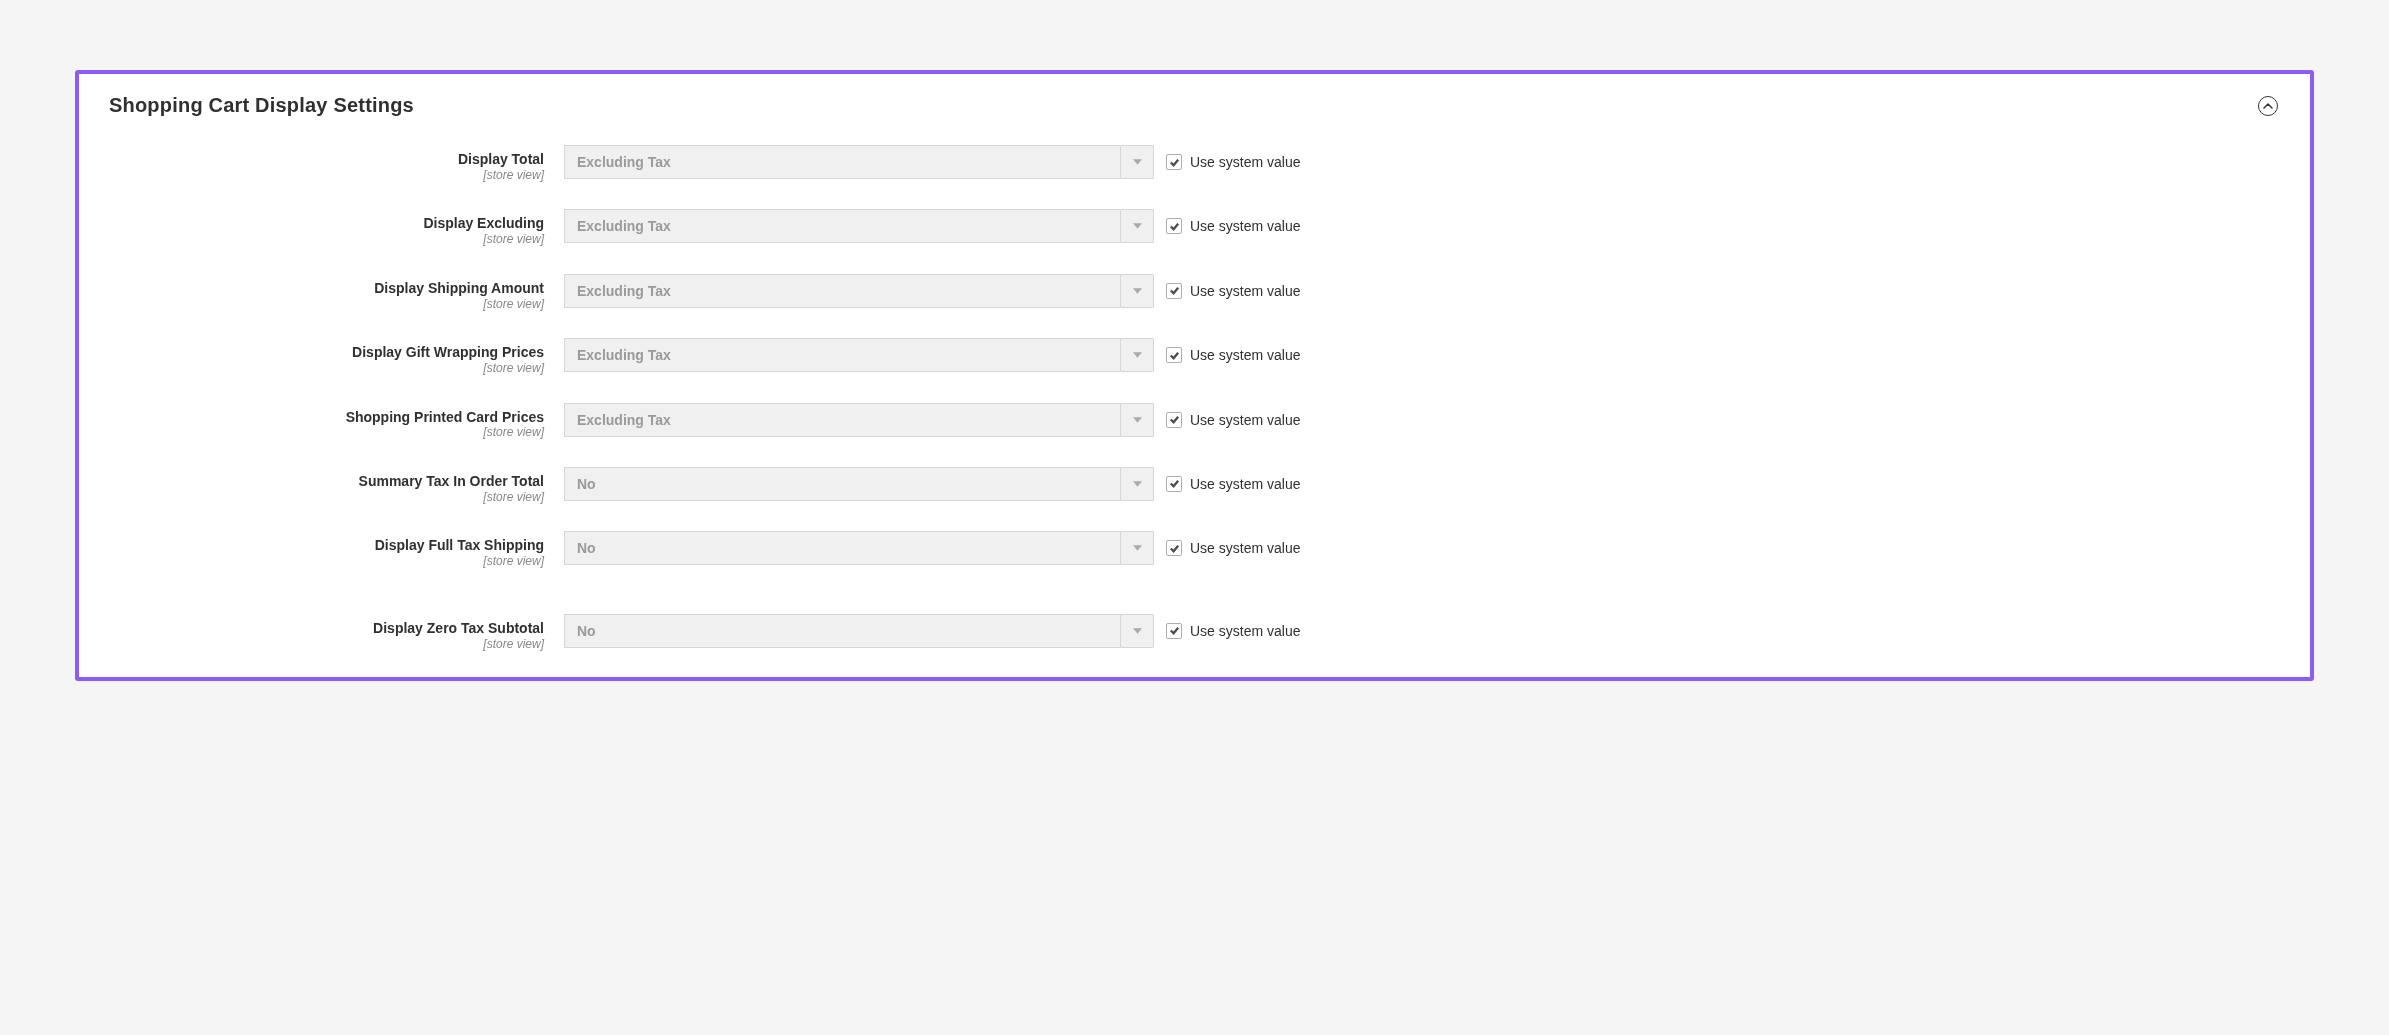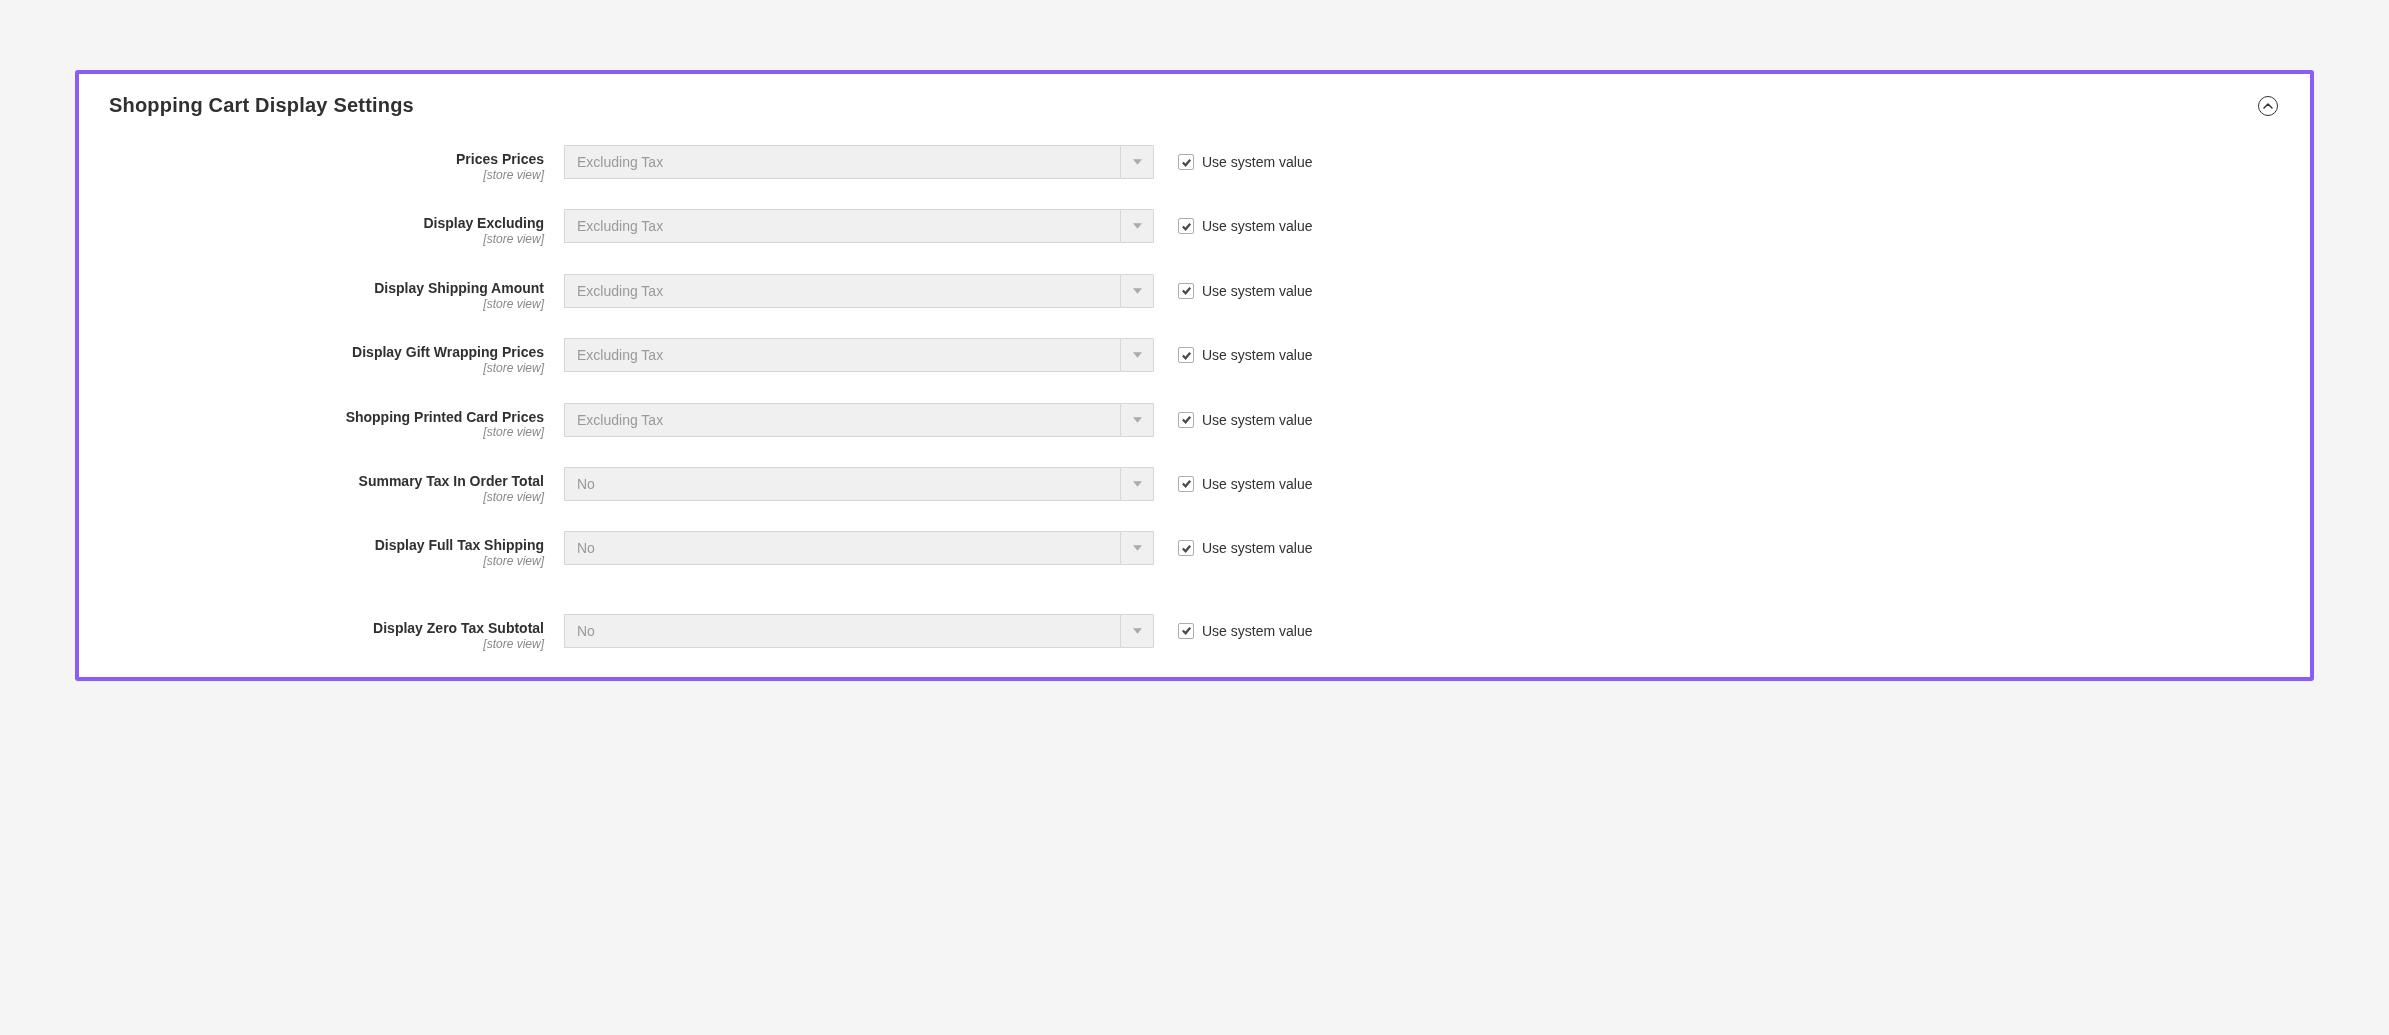--- a/index.html
+++ b/index.html
@@ -90,37 +90,38 @@
       flex: 1;
       background: #f0f0f0;
       border: 1px solid #d6d6d6;
       border-right: none;
       color: #9a9a9a;
       padding: 0 12px;
       display: flex;
       align-items: center;
       font-size: 14px;
       border-radius: 1px 0 0 1px;
+      font-weight: bold;
     }
     .select-arrow {
       width: 34px;
       background: #f0f0f0;
       border: 1px solid #d6d6d6;
       display: flex;
       align-items: center;
       justify-content: center;
       border-radius: 0 1px 1px 0;
     }
     .select-arrow svg {
       width: 9px;
       height: 6px;
       fill: #aaa;
     }
     .checkbox-col {
-      padding-left: 24px;
+      padding-left: 12px;
       display: flex;
       align-items: center;
       height: 34px;
     }
     .checkbox-box {
       width: 16px;
       height: 16px;
       border: 1px solid #adadad;
       border-radius: 2px;
       background: #fff;
@@ -153,21 +154,21 @@
       <svg viewBox="0 0 10 10">
           <path d="M1 7 L5 3 L9 7" stroke="#333" stroke-width="1.5" fill="none" stroke-linecap="round" stroke-linejoin="round"></path>
         </svg>
     </span>
   </div>
 
   <div>
 
     <div class="form-row">
       <div class="label-col">
-        <span class="field-label">Prices Prices</span>
+        <span class="field-label">Display Total</span>
         <span class="field-scope">[store view]</span>
       </div>
       <div class="select-col">
         <div class="select-wrap">
           <span class="select-value">Excluding Tax</span>
           <span class="select-arrow">
               <svg viewBox="0 0 10 6">
                 <path d="M0 0 L5 6 L10 0 Z"></path>
               </svg>
             </span>

